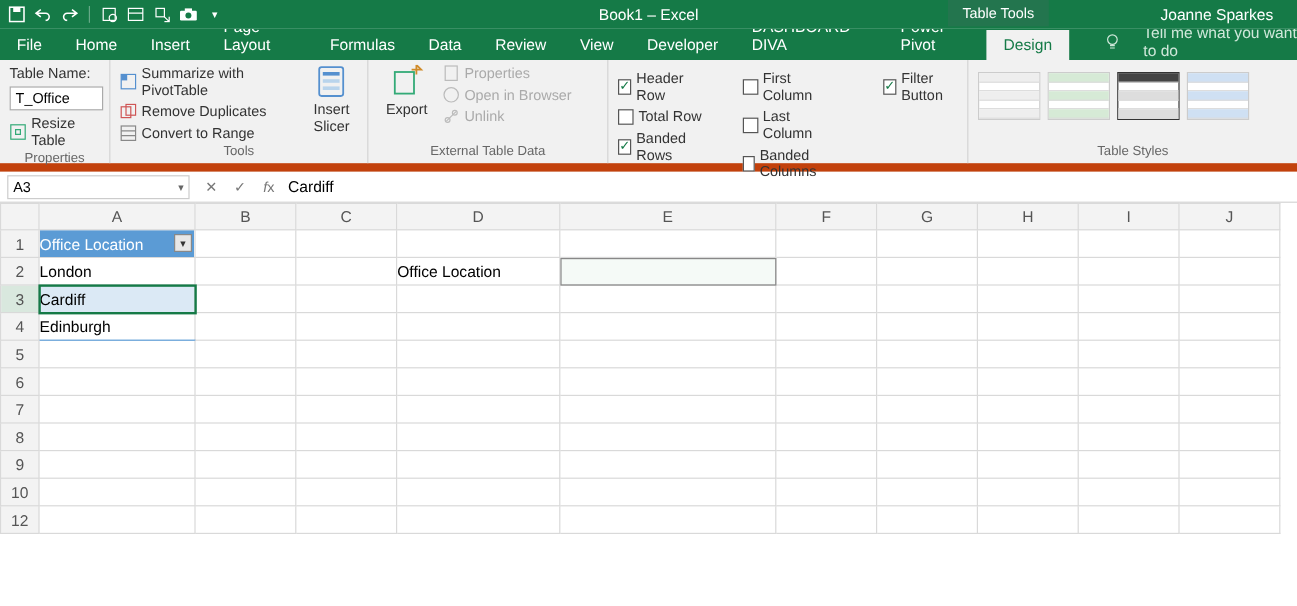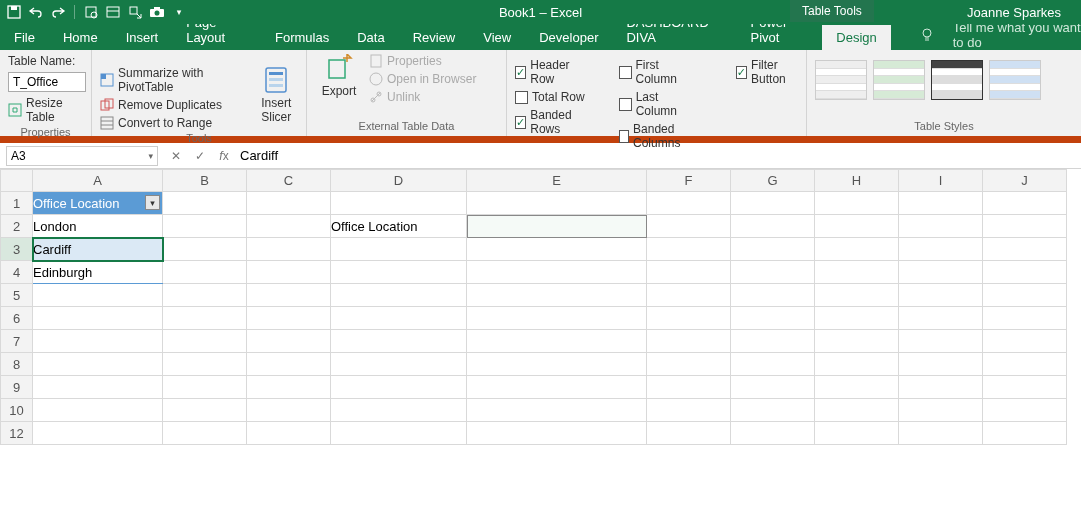--- a/index.html
+++ b/index.html
@@ -145,21 +145,21 @@
               <path d="M5 5h4v4h-4z" fill="none" stroke="#3a7"></path>
             </svg>
           </span>
         <span class="btn-label">Resize Table</span>
       </div>
     </div>
     <div class="group-label">Properties</div>
   </div>
 
   <div class="group" style="width:215px;">
-    <div style="display:flex; gap:8px;margin-top:12px;">
+    <div style="display:flex; gap:8px;">
       <div class="stack">
         <div class="row">
             <span>
               <svg width="14" height="14">
                 <rect x="1" y="1" width="12" height="12" fill="none" stroke="#5590cf"></rect>
                 <rect x="1" y="1" width="5" height="5" fill="#5590cf"></rect>
               </svg>
             </span>
             <span class="btn-label">Summarize with PivotTable</span>
           </div>

